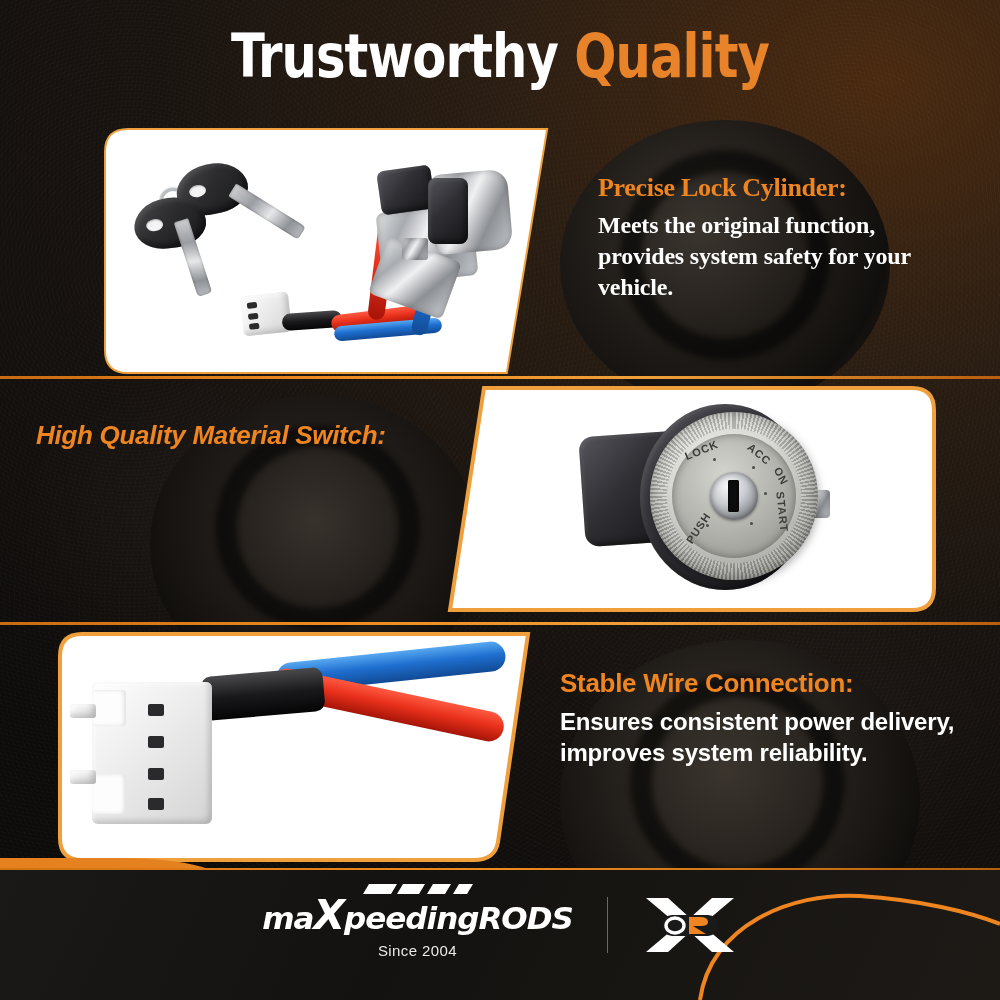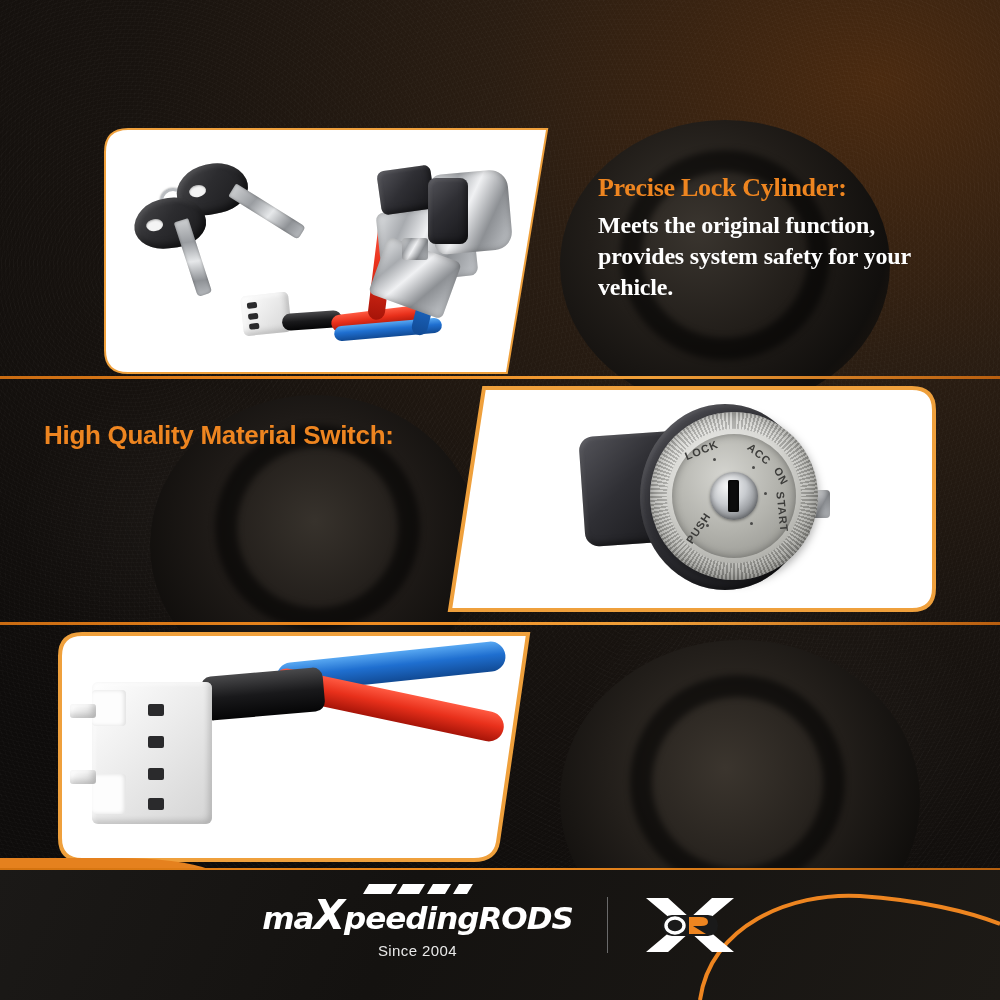--- a/index.html
+++ b/index.html
@@ -79,21 +79,21 @@
   .copy { position:absolute; z-index:35; }
   .copy h3 {
     color:#EE8520; font-size:26px; line-height:31px; font-weight:bold;
     letter-spacing:-.3px; margin-bottom:7px;
   }
   .copy p {
     color:#ffffff; font-size:24px; line-height:31px; font-weight:bold;
     letter-spacing:-.2px;
   }
   .copy.c1 { left:598px; top:172px; width:350px;font-family:Liberation Serif, serif; }
-  .copy.c2 { left:44px;  top:420px; width:420px; }
+  .copy.c2 { left:36px;  top:420px; width:420px;font-style:italic; }
   .copy.c3 { left:560px; top:668px; width:400px; }
 
   
   .keyhead {
     position:absolute; background:linear-gradient(135deg,#4a4a4d 0%,#2c2c2f 45%,#1a1a1c 100%);
     border-radius:48% 48% 44% 44%/54% 54% 46% 46%;
     box-shadow:inset -3px -4px 7px rgba(0,0,0,.55), inset 2px 3px 5px rgba(255,255,255,.12);
   }
   .keyhead .hole {
     position:absolute; width:17px; height:12px; border-radius:50%;
@@ -178,20 +178,26 @@
   <div class="bg-base"></div>
   <div class="bg-tex"></div>
   <div class="grain"></div>
   <div class="blob b1"></div>
   <div class="blob ring ring1"></div>
   <div class="blob b2"></div>
   <div class="blob ring ring2"></div>
   <div class="blob b3"></div>
   <div class="blob ring ring3"></div>
 
+  <div class="title-wrap">
+    <div class="title">
+      <span class="t-white">Trustworthy</span>
+      <span class="t-orange">Quality</span>
+    </div>
+  </div>
 
   <div class="divider d1"></div>
   <div class="divider d2"></div>
   <div class="divider d3"></div>
 
   <div class="panel" style="left:76px; top:126px; width:500px; height:250px;">
     <svg width="500" height="250" viewBox="0 0 500 250">
       <defs>
         <clipPath id="clip1">
           <path d="M30,26 Q30,4 52,4 L470,4 L430,246 L52,246 Q30,246 30,224 Z"></path>
@@ -300,20 +306,24 @@
         <div class="pin" style="left:56px; top:22px; width:16px; height:12px;"></div>
         <div class="pin" style="left:56px; top:54px; width:16px; height:12px;"></div>
         <div class="pin" style="left:56px; top:86px; width:16px; height:12px;"></div>
         <div class="pin" style="left:56px; top:116px; width:16px; height:12px;"></div>
       </div>
       <div class="connector" style="left:40px; top:76px; width:26px; height:14px; border-radius:3px;"></div>
       <div class="connector" style="left:40px; top:142px; width:26px; height:14px; border-radius:3px;"></div>
     </div>
   </div>
 
+  <div class="copy c3">
+    <h3>Stable Wire Connection:</h3>
+    <p>Ensures consistent power delivery, improves system reliability.</p>
+  </div>
 
   <svg style="position:absolute; left:0; top:840px; width:420px; height:160px; z-index:22;" viewBox="0 0 420 160">
     <path d="M0,18 L120,18 Q240,18 258,70 Q276,122 150,160 L0,160 Z" fill="#E5811E"></path>
   </svg>
 
   <div class="footer">
     <div class="footer-bg"></div>
 
     <svg style="position:absolute; left:640px; top:0; width:360px; height:132px; z-index:3;" viewBox="0 0 360 132">
       <path d="M60,132 C70,58 150,24 220,28 C280,32 330,44 360,56" fill="none" stroke="#EE8520" stroke-width="4"></path>

